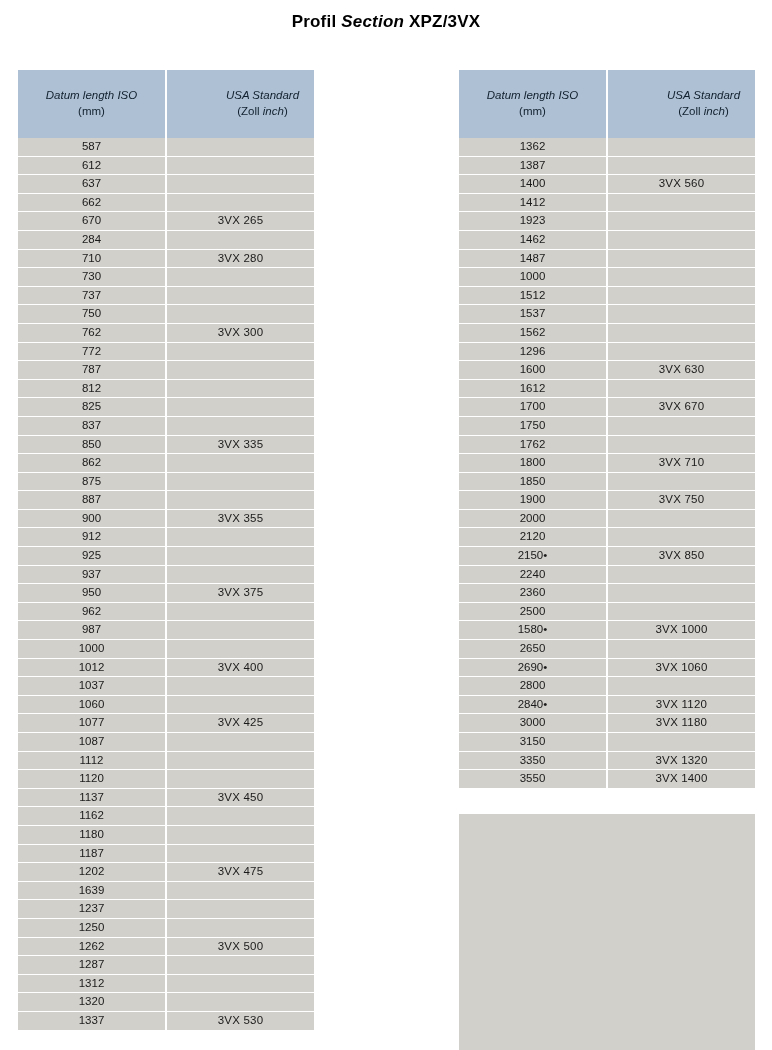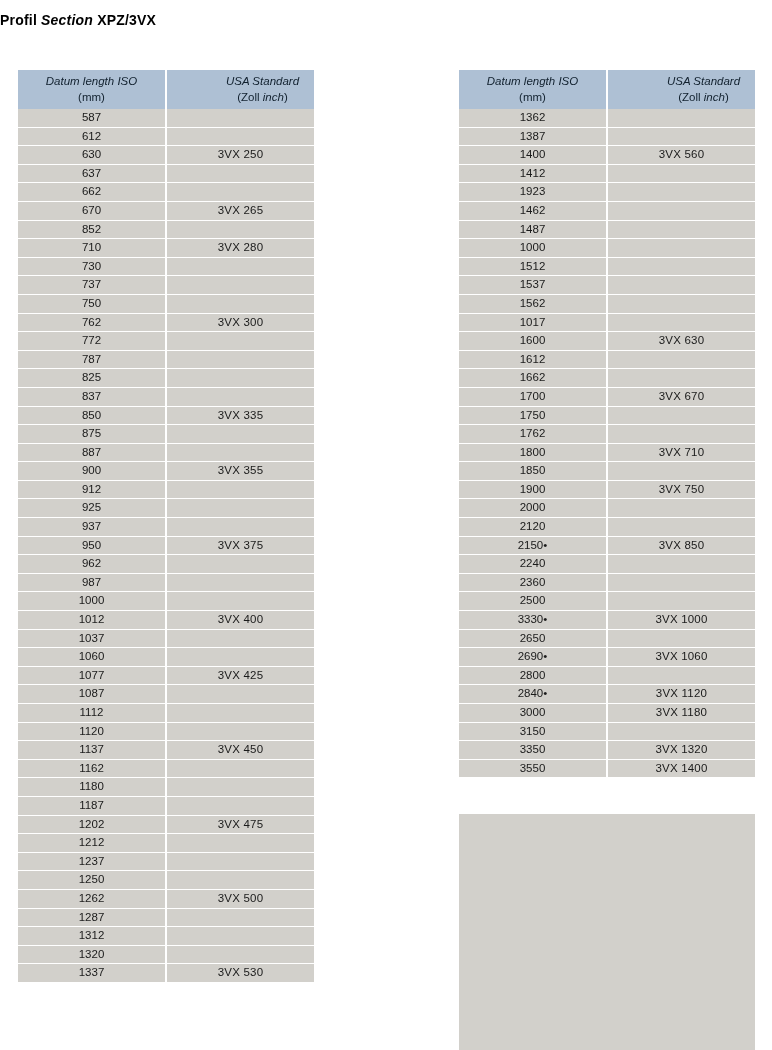--- a/index.html
+++ b/index.html
@@ -8,21 +8,22 @@
     background: #ffffff;
   }
   body {
     width: 772px;
     height: 1050px;
     font-family: "Liberation Sans", sans-serif;
     position: relative;
     overflow: hidden;
   }
   .page-title {
-    font-size: 14px;
+    text-align: center;
+    font-size: 17px;
     font-weight: bold;
     color: #000000;
     margin: 0;
     padding-top: 12px;
     letter-spacing: 0.2px;
   }
   .page-title .ital {
     font-style: italic;
   }
   .tables {
@@ -40,21 +41,21 @@
   .tbl.right { left: 459px; width: 296px; }
 
   .tbl col.c1 { width: 148px; }
   .tbl col.c2 { width: 148px; }
 
   thead th {
     background: #aec0d4;
     color: #11202e;
     font-size: 11.5px;
     font-weight: normal;
-    height: 39px;
+    height: 68px;
     padding: 0 4px;
     border-right: 2px solid #ffffff;
     line-height: 1.35;
     vertical-align: middle;
     text-align: center;
   }
   thead th:last-child { border-right: none; padding-left: 48px; }
   thead th .it { font-style: italic; }
 
   tbody td {
@@ -111,37 +112,33 @@
     <tbody id="left-body">
         <tr>
           <td>587</td>
           <td class="usa"></td>
         </tr>
         <tr>
           <td>612</td>
           <td class="usa"></td>
         </tr>
         <tr>
-          <td>630</td>
-          <td class="usa">3VX  250</td>
-        </tr>
-        <tr>
           <td>637</td>
           <td class="usa"></td>
         </tr>
         <tr>
           <td>662</td>
           <td class="usa"></td>
         </tr>
         <tr>
           <td>670</td>
           <td class="usa">3VX  265</td>
         </tr>
         <tr>
-          <td>852</td>
+          <td>284</td>
           <td class="usa"></td>
         </tr>
         <tr>
           <td>710</td>
           <td class="usa">3VX  280</td>
         </tr>
         <tr>
           <td>730</td>
           <td class="usa"></td>
         </tr>
@@ -159,32 +156,40 @@
         </tr>
         <tr>
           <td>772</td>
           <td class="usa"></td>
         </tr>
         <tr>
           <td>787</td>
           <td class="usa"></td>
         </tr>
         <tr>
+          <td>812</td>
+          <td class="usa"></td>
+        </tr>
+        <tr>
           <td>825</td>
           <td class="usa"></td>
         </tr>
         <tr>
           <td>837</td>
           <td class="usa"></td>
         </tr>
         <tr>
           <td>850</td>
           <td class="usa">3VX  335</td>
         </tr>
         <tr>
+          <td>862</td>
+          <td class="usa"></td>
+        </tr>
+        <tr>
           <td>875</td>
           <td class="usa"></td>
         </tr>
         <tr>
           <td>887</td>
           <td class="usa"></td>
         </tr>
         <tr>
           <td>900</td>
           <td class="usa">3VX  355</td>
@@ -259,21 +264,21 @@
         </tr>
         <tr>
           <td>1187</td>
           <td class="usa"></td>
         </tr>
         <tr>
           <td>1202</td>
           <td class="usa">3VX  475</td>
         </tr>
         <tr>
-          <td>1212</td>
+          <td>1639</td>
           <td class="usa"></td>
         </tr>
         <tr>
           <td>1237</td>
           <td class="usa"></td>
         </tr>
         <tr>
           <td>1250</td>
           <td class="usa"></td>
         </tr>
@@ -356,36 +361,32 @@
         </tr>
         <tr>
           <td>1537</td>
           <td class="usa"></td>
         </tr>
         <tr>
           <td>1562</td>
           <td class="usa"></td>
         </tr>
         <tr>
-          <td>1017</td>
+          <td>1296</td>
           <td class="usa"></td>
         </tr>
         <tr>
           <td>1600</td>
           <td class="usa">3VX  630</td>
         </tr>
         <tr>
           <td>1612</td>
           <td class="usa"></td>
         </tr>
         <tr>
-          <td>1662</td>
-          <td class="usa"></td>
-        </tr>
-        <tr>
           <td>1700</td>
           <td class="usa">3VX  670</td>
         </tr>
         <tr>
           <td>1750</td>
           <td class="usa"></td>
         </tr>
         <tr>
           <td>1762</td>
           <td class="usa"></td>
@@ -420,21 +421,21 @@
         </tr>
         <tr>
           <td>2360</td>
           <td class="usa"></td>
         </tr>
         <tr>
           <td>2500</td>
           <td class="usa"></td>
         </tr>
         <tr>
-          <td>3330•</td>
+          <td>1580•</td>
           <td class="usa">3VX 1000</td>
         </tr>
         <tr>
           <td>2650</td>
           <td class="usa"></td>
         </tr>
         <tr>
           <td>2690•</td>
           <td class="usa">3VX 1060</td>
         </tr>

